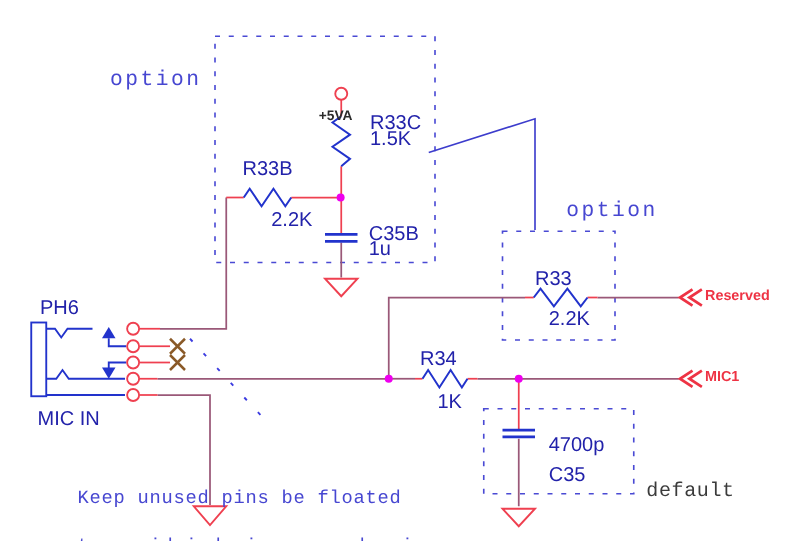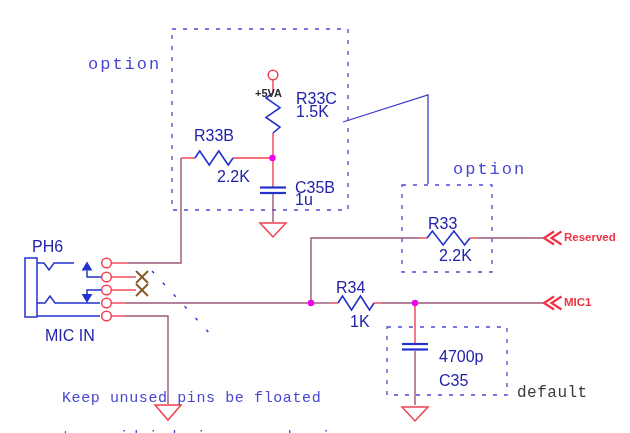--- a/index.html
+++ b/index.html
@@ -155,21 +155,21 @@
     <div>to avoid inducing ground noise</div>
   </div>
 
   <div class="reserved" style="left:517px;top:355px;">
     <div>default</div>
     
   </div>
 
   <div class="pwrlbl" style="left:255px;top:51px;margin-top:36px;">+5VA</div>
   <div class="lbl" style="left:32px;top:241px;">PH6</div>
-  <div class="lbl" style="left:45px;top:330px;">MIC IN</div>
+  <div class="lbl" style="left:30px;top:330px;">MIC IN</div>
 
   <div class="lbl" style="left:194px;top:130px;">R33B</div>
   <div class="lbl" style="left:217px;top:171px;">2.2K</div>
 
   <div class="lbl" style="left:296px;top:93px;">R33C</div>
   <div class="lbl" style="left:296px;top:106px;">1.5K</div>
 
   <div class="lbl" style="left:295px;top:182px;">C35B</div>
   <div class="lbl" style="left:295px;top:194px;">1u</div>
 

